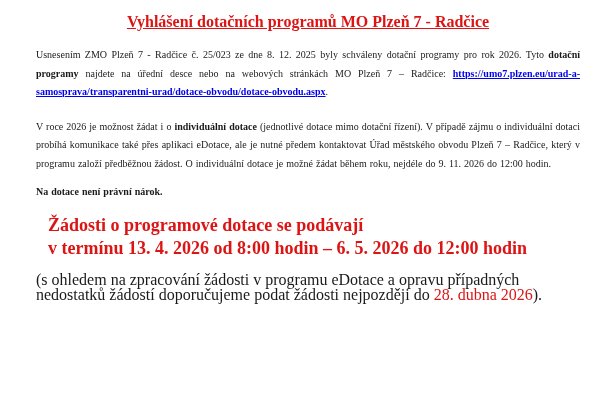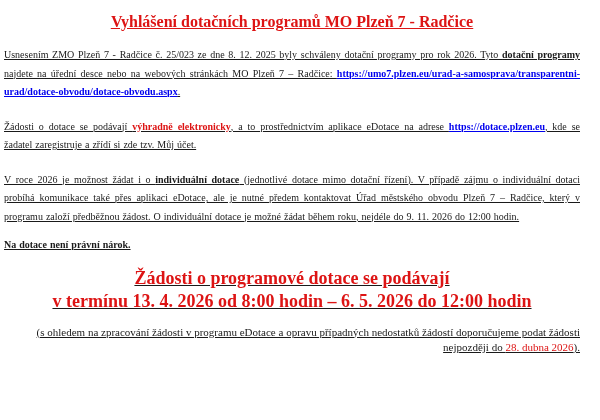--- a/index.html
+++ b/index.html
@@ -11,22 +11,21 @@
   body{
     width:600px;height:420px;
     background:#ffffff;
     font-family:"Liberation Serif","DejaVu Serif",serif;
     color:var(--ink);
     overflow:hidden;
   }
   .doc{
     box-sizing:border-box;
     width:600px;height:420px;
-    padding:12px 20px 0 4px;
-    text-decoration:underline;
+    padding:12px 20px 0 36px;
   }
   .title{
     margin:0 0 14px 0;
     text-align:center;
     font-size:16px;
     line-height:20px;
     font-weight:bold;
     color:var(--red);
     text-decoration:underline;
   }
@@ -43,43 +42,41 @@
   .red{color:var(--red);}
   .link{
     color:var(--link);
     font-weight:bold;
     text-decoration:underline;
     overflow-wrap:break-word;
     cursor:pointer;
   }
   .announce{
     margin:12px;
-    text-align:center;
     color:var(--red);
     font-weight:bold;
     font-size:18px;
     line-height:23px;
   }
   .note{
     margin:3px 0 0 0;
-    text-align:right;
-    font-size:11px;
+    text-align:left;
+    font-size:16px;
     line-height:15.5px;
   }
 </style>
 </head>
 <body>
 
 <div class="doc">
 
   <h1 class="title">Vyhlášení dotačních programů MO Plzeň 7 - Radčice</h1>
 
   <p class="body"><span>Usnesením ZMO Plzeň 7 - Radčice č. 25/023 ze dne 8. 12. 2025 byly schváleny dotační programy pro rok 2026. Tyto </span><span class="b">dotační programy</span><span> najdete na úřední desce nebo na webových stránkách MO Plzeň 7 – Radčice: </span><span class="link">https://umo7.plzen.eu/urad-a-samosprava/transparentni-urad/dotace-obvodu/dotace-obvodu.aspx</span><span>.</span></p>
 
-  <p class="body"><span>Žádosti o dotace se podávají </span><span class="b red">výhradně elektronicky</span><span>, a to prostřednictvím aplikace eDotace na adrese </span><span class="link">https://dotace.plzen.eu</span><span>, kde se žadatel zaregistruje a zřídí si zde tzv. Můj účet.</span></p>
 
   <p class="body last"><span>V roce 2026 je možnost žádat i o </span><span class="b">individuální dotace</span><span> (jednotlivé dotace mimo dotační řízení). V případě zájmu o individuální dotaci probíhá komunikace také přes aplikaci eDotace, ale je nutné předem kontaktovat Úřad městského obvodu Plzeň 7 – Radčice, který v programu založí předběžnou žádost. O individuální dotace je možné žádat během roku, nejdéle do 9. 11. 2026 do 12:00 hodin.</span></p>
 
   <p class="body no-right"><span class="b">Na dotace není právní nárok.</span></p>
 
   <p class="announce">
     <span>Žádosti o programové dotace se podávají</span><br>
     <span>v termínu 13. 4. 2026 od 8:00 hodin – 6. 5. 2026 do 12:00 hodin</span>
   </p>
 

